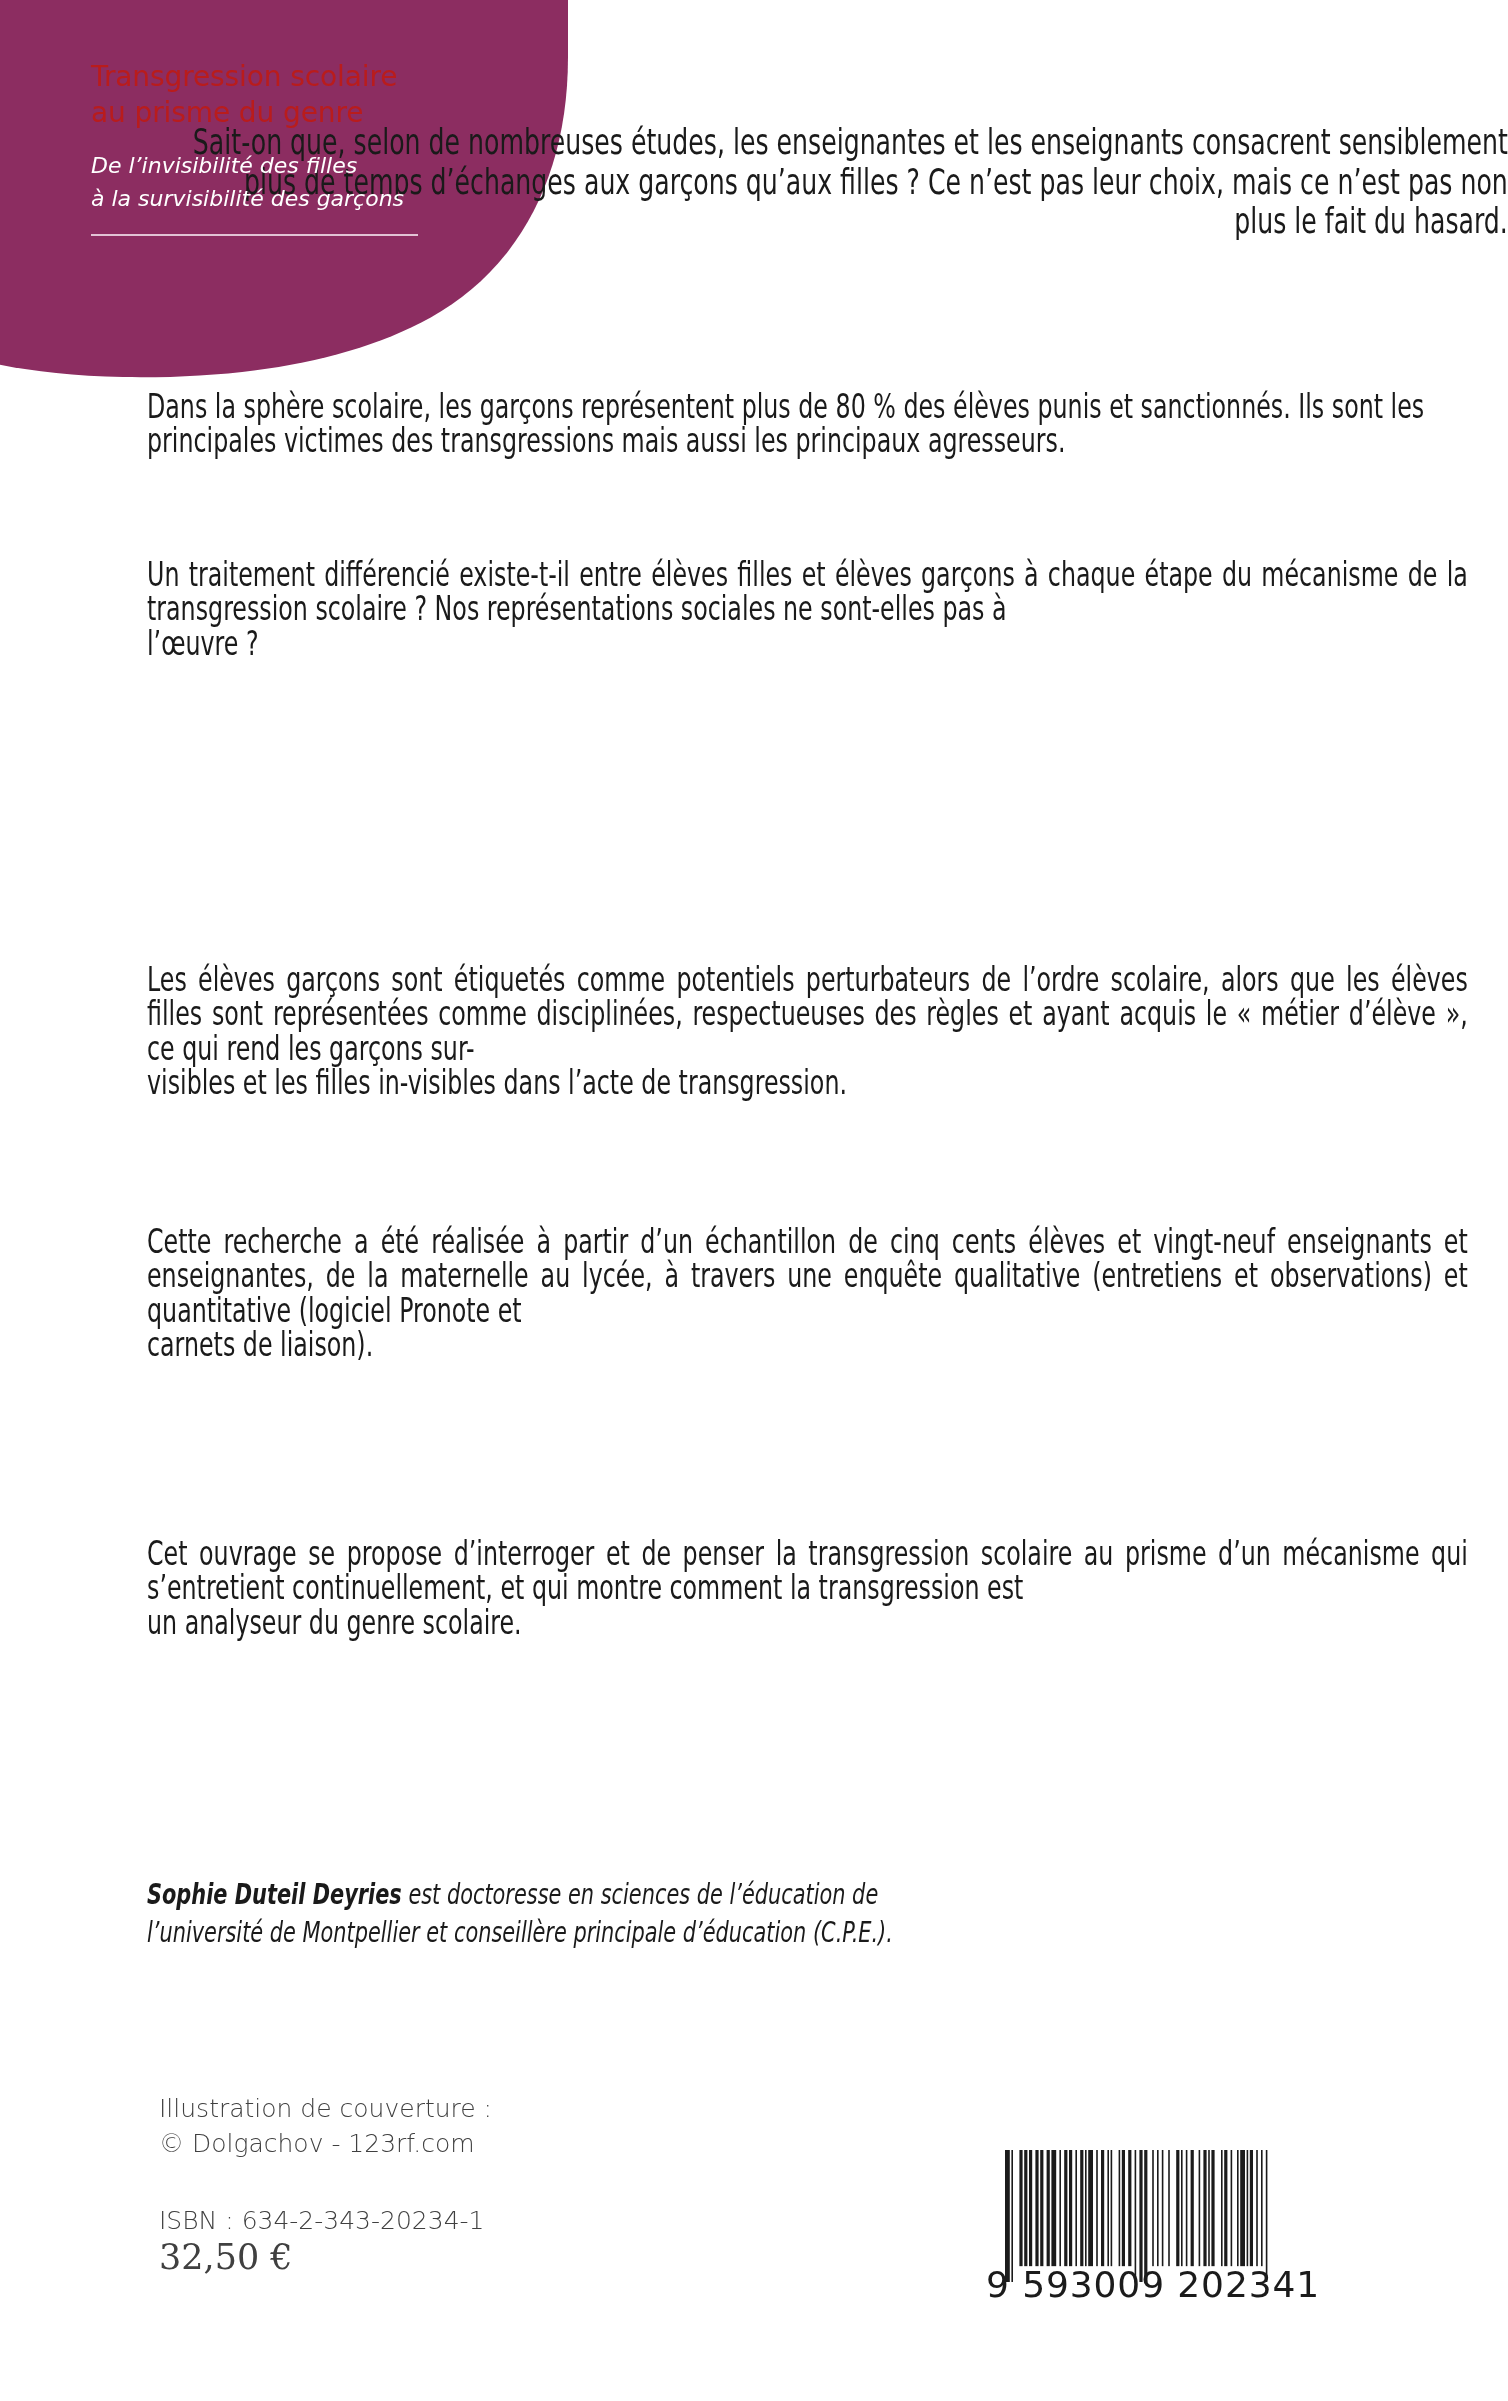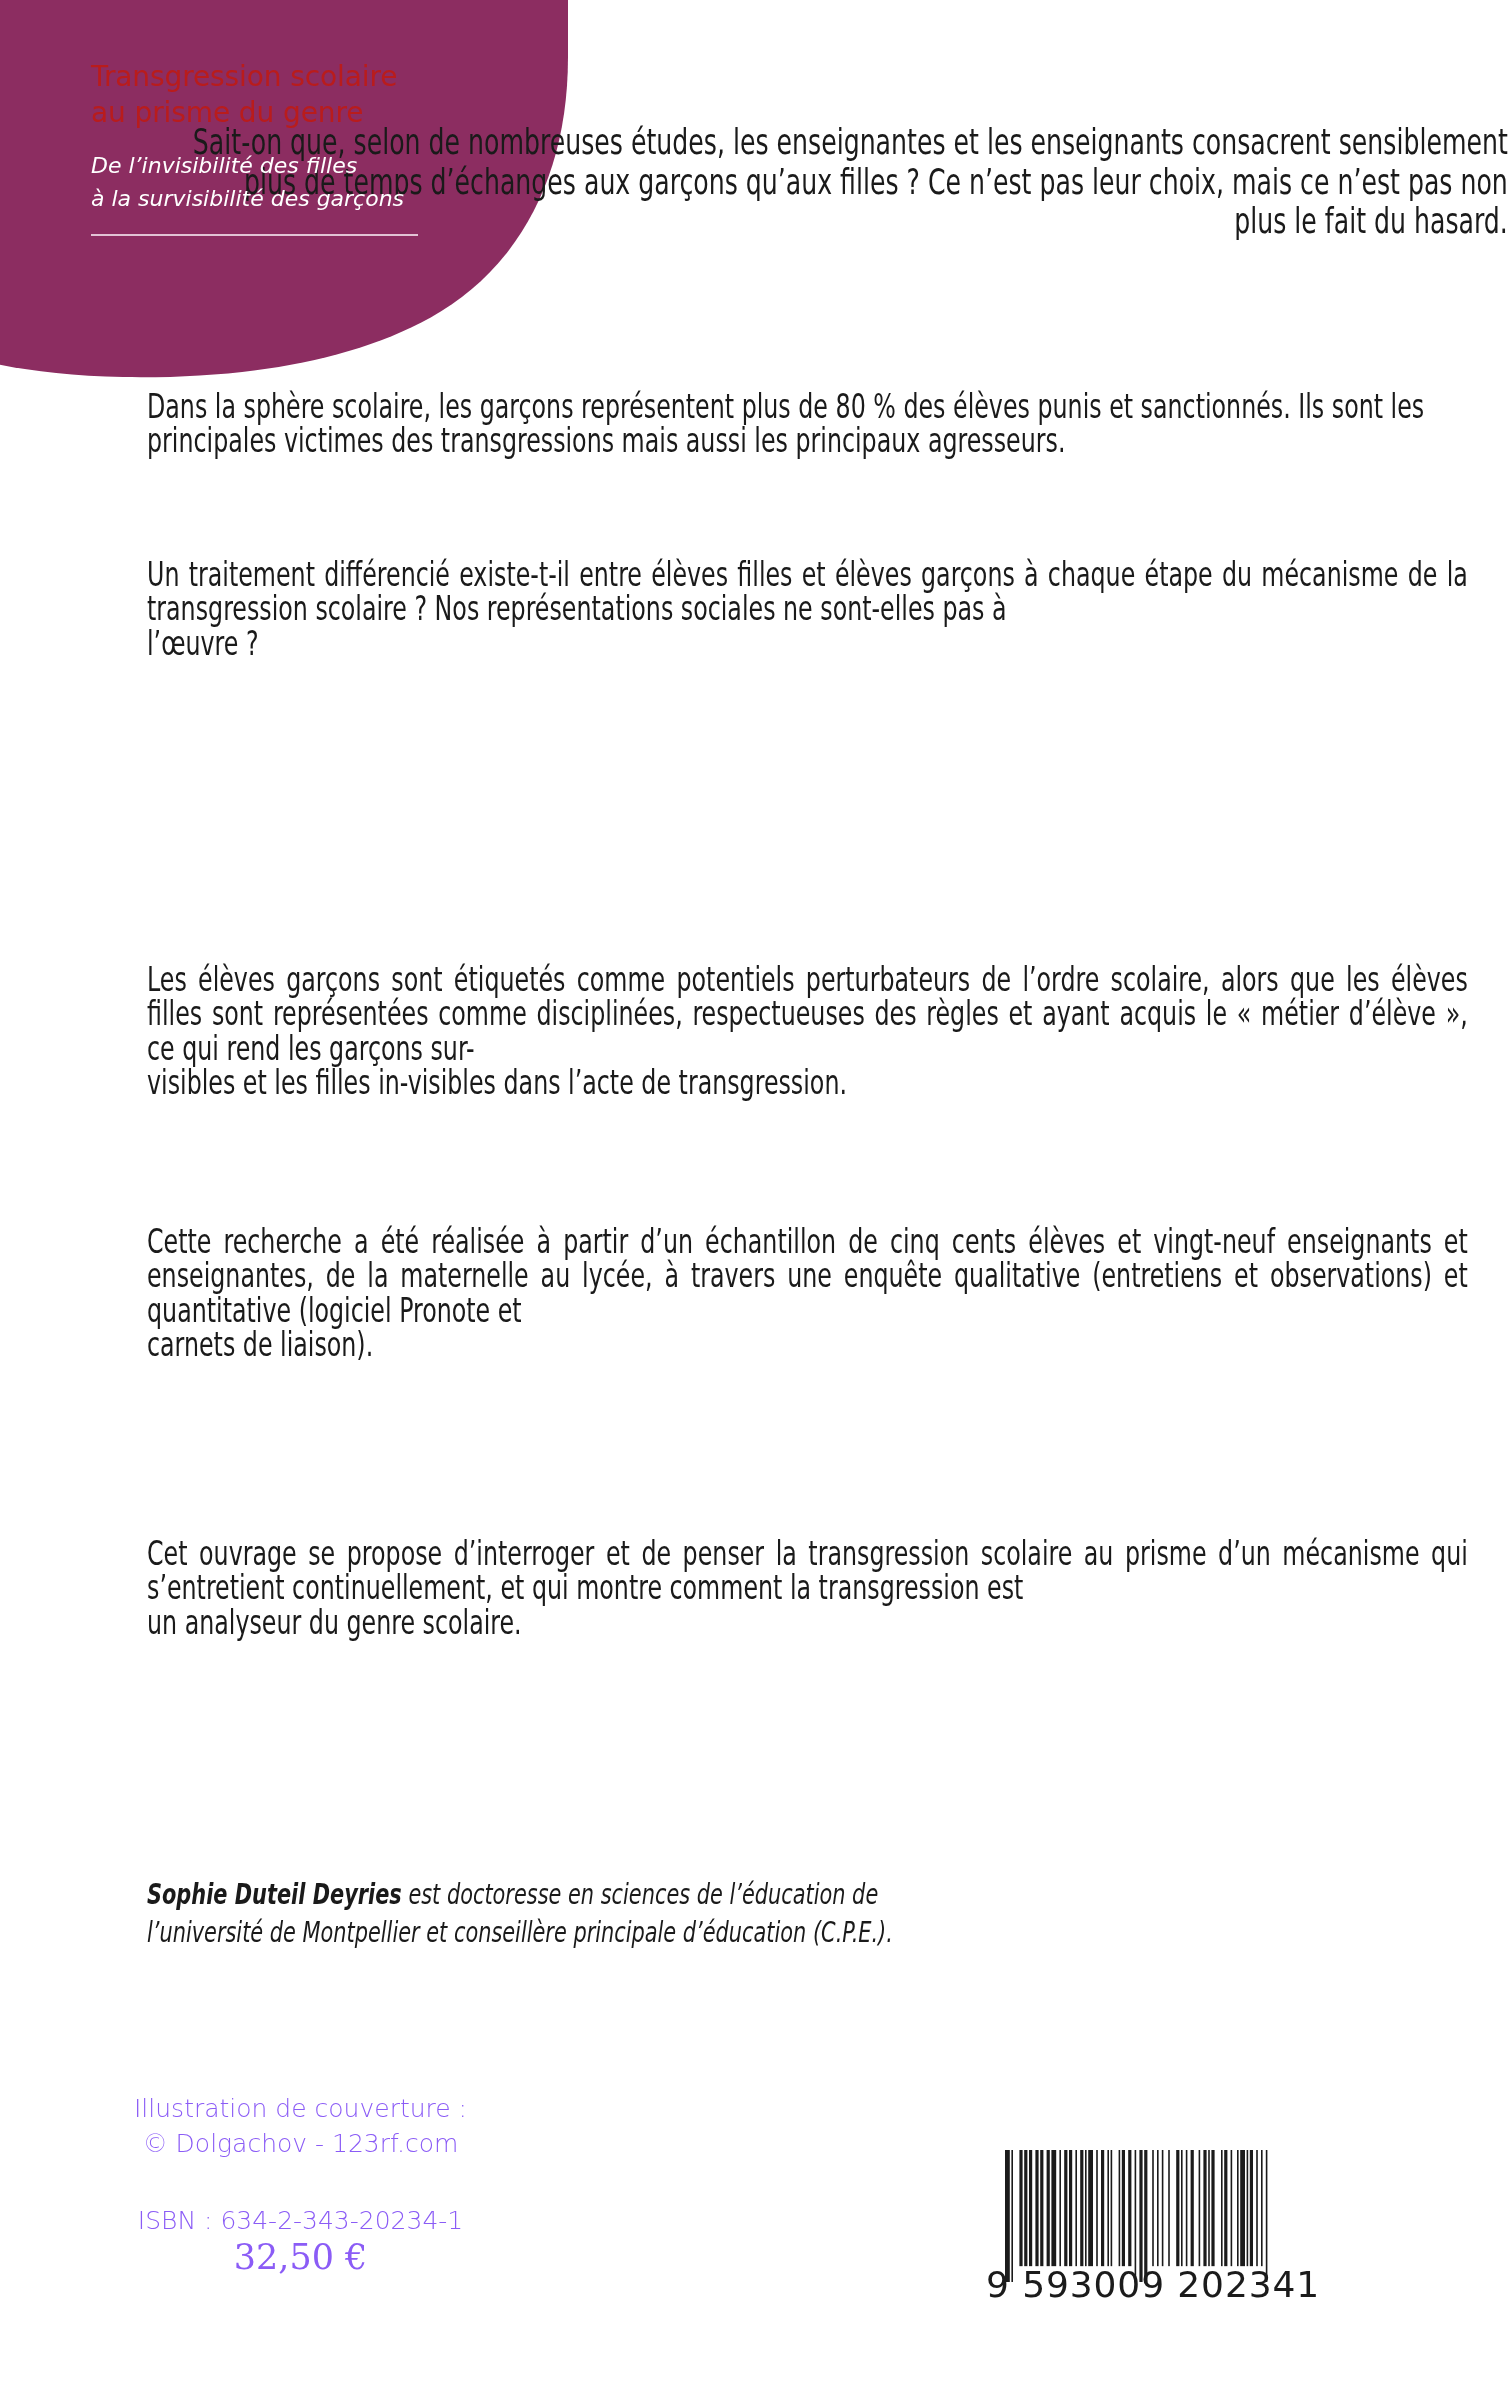--- a/index.html
+++ b/index.html
@@ -113,25 +113,24 @@
     transform: scaleX(0.80);
     transform-origin: left top;
   }
   #bio .name { font-weight: 700; font-style: italic; }
   #bio p { margin: 0; }
   #bio p.last { text-align: left; }
 
   
   #footer-left {
     position: absolute;
-    left: 134px;
+    left: 159px;
     top: 2091px;
     font-family: "DejaVu Sans", sans-serif;
-    color: #8b5cf6;
-    text-align: center;
+    color: #404040;
   }
   .credit-line {
     font-size: 25px;
     line-height: 1.40;
     font-weight: 300;
     white-space: nowrap;
   }
   #isbn-line {
     margin-top: 45px;
     font-size: 25px;

